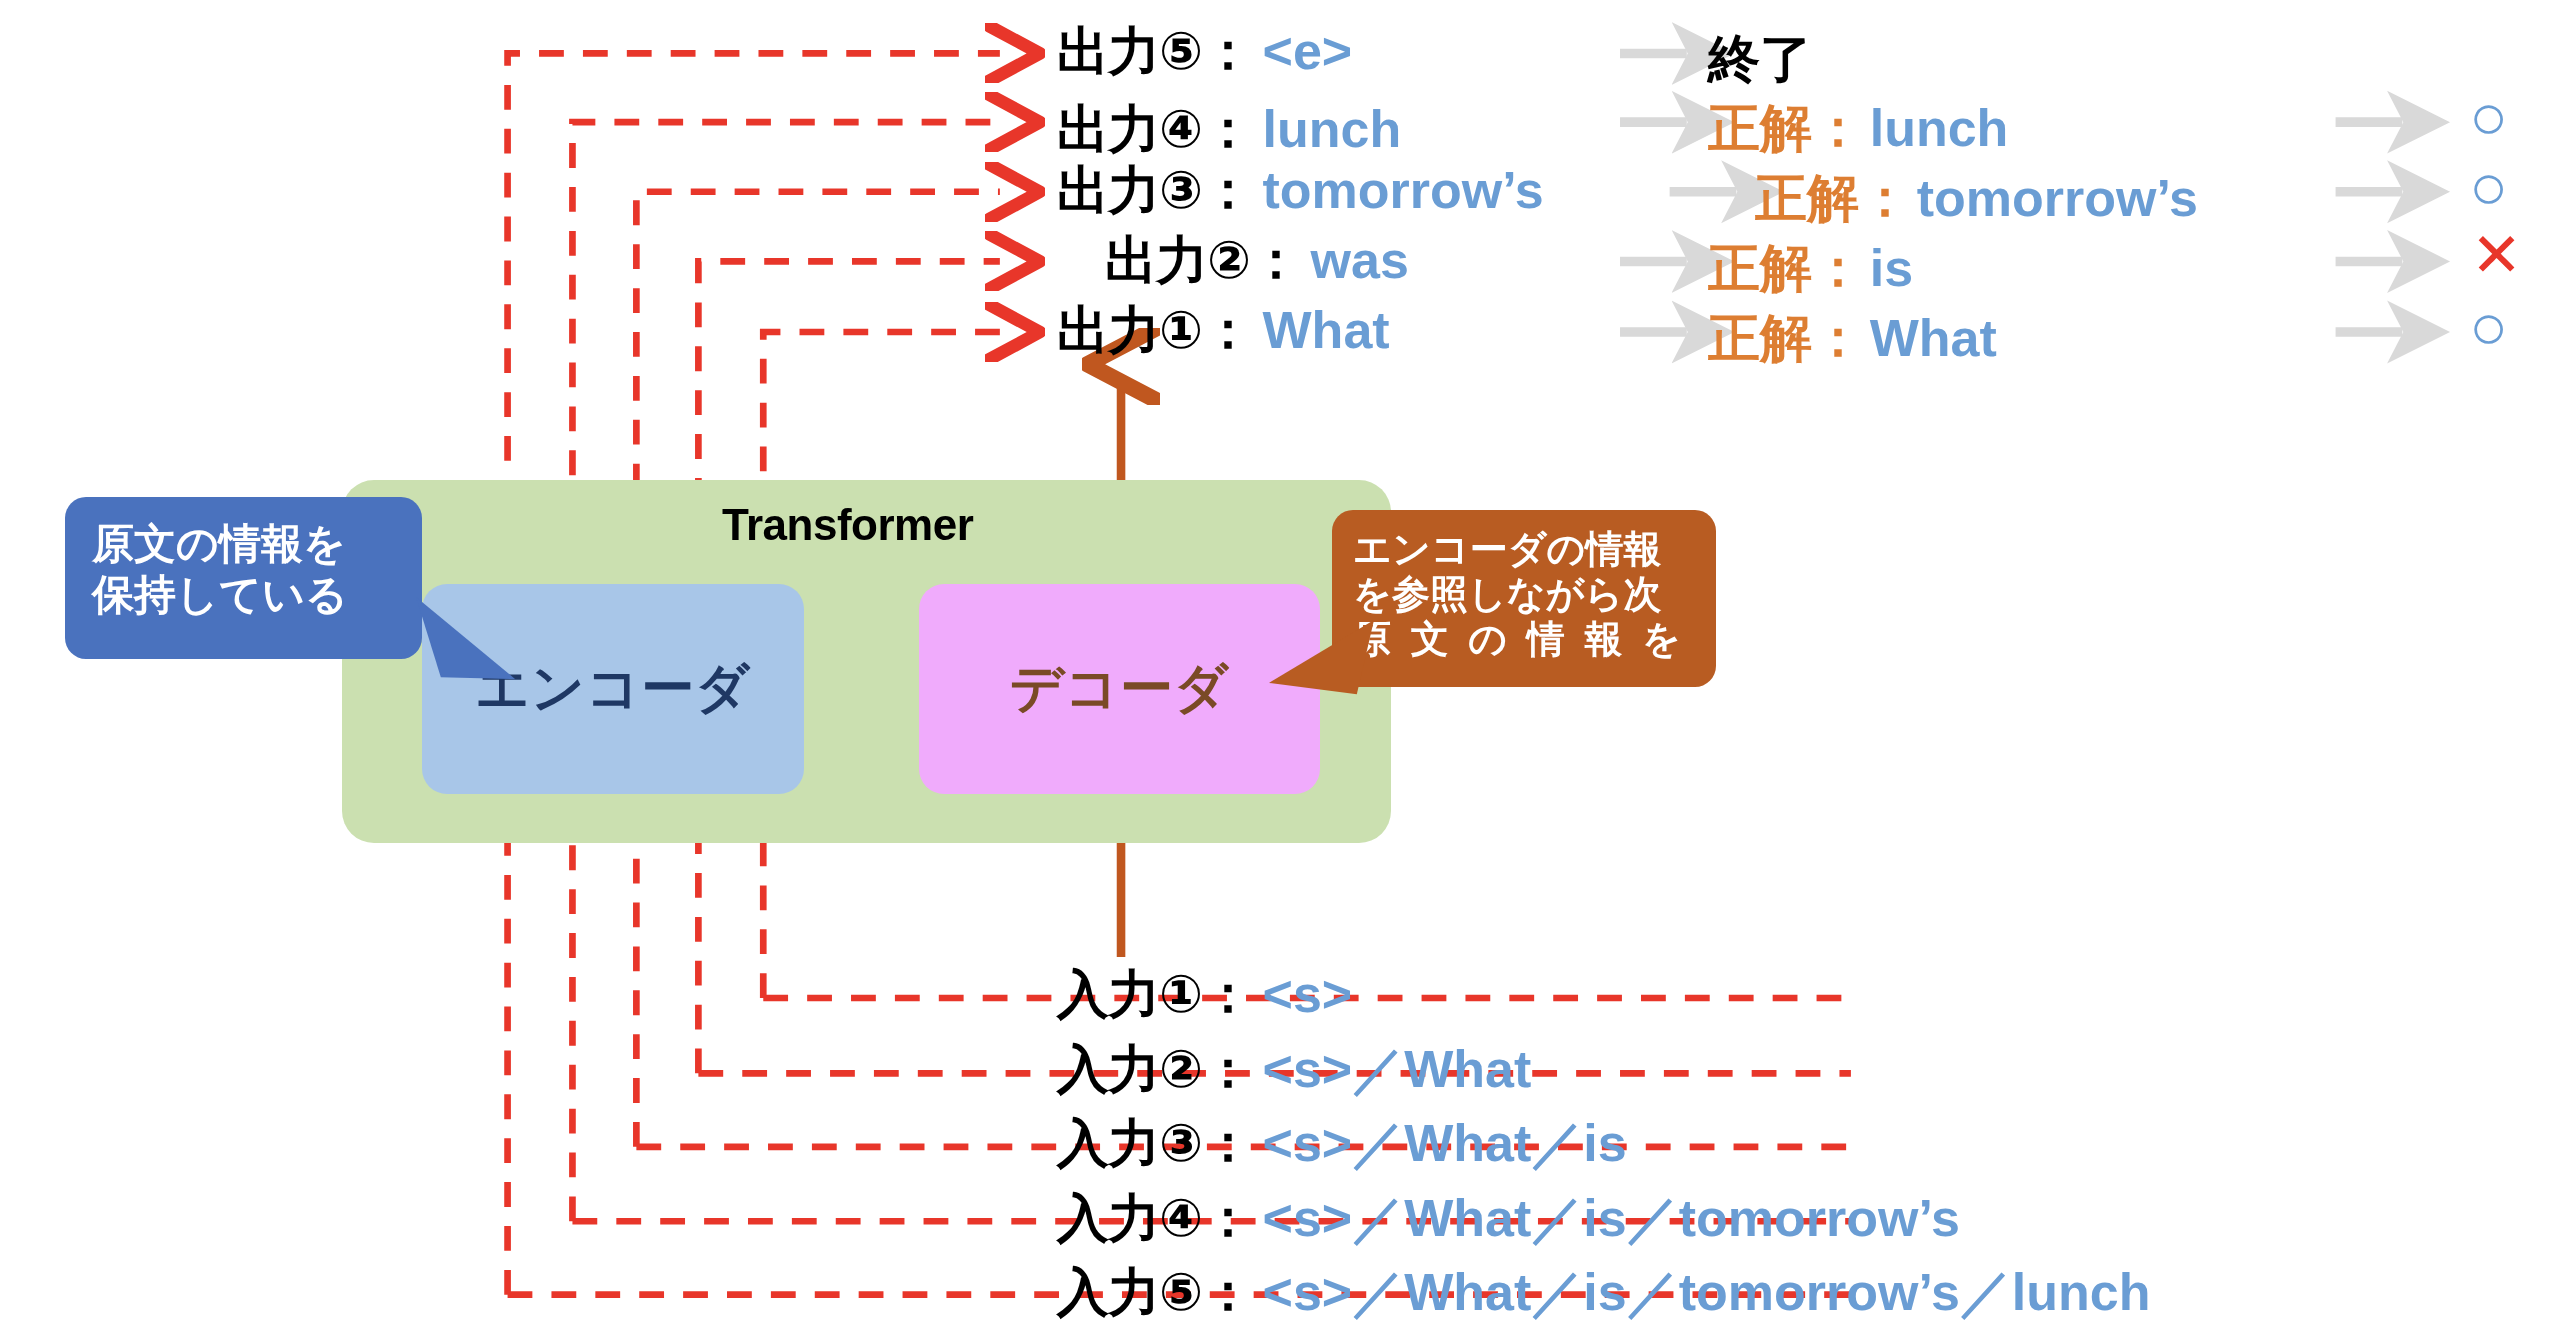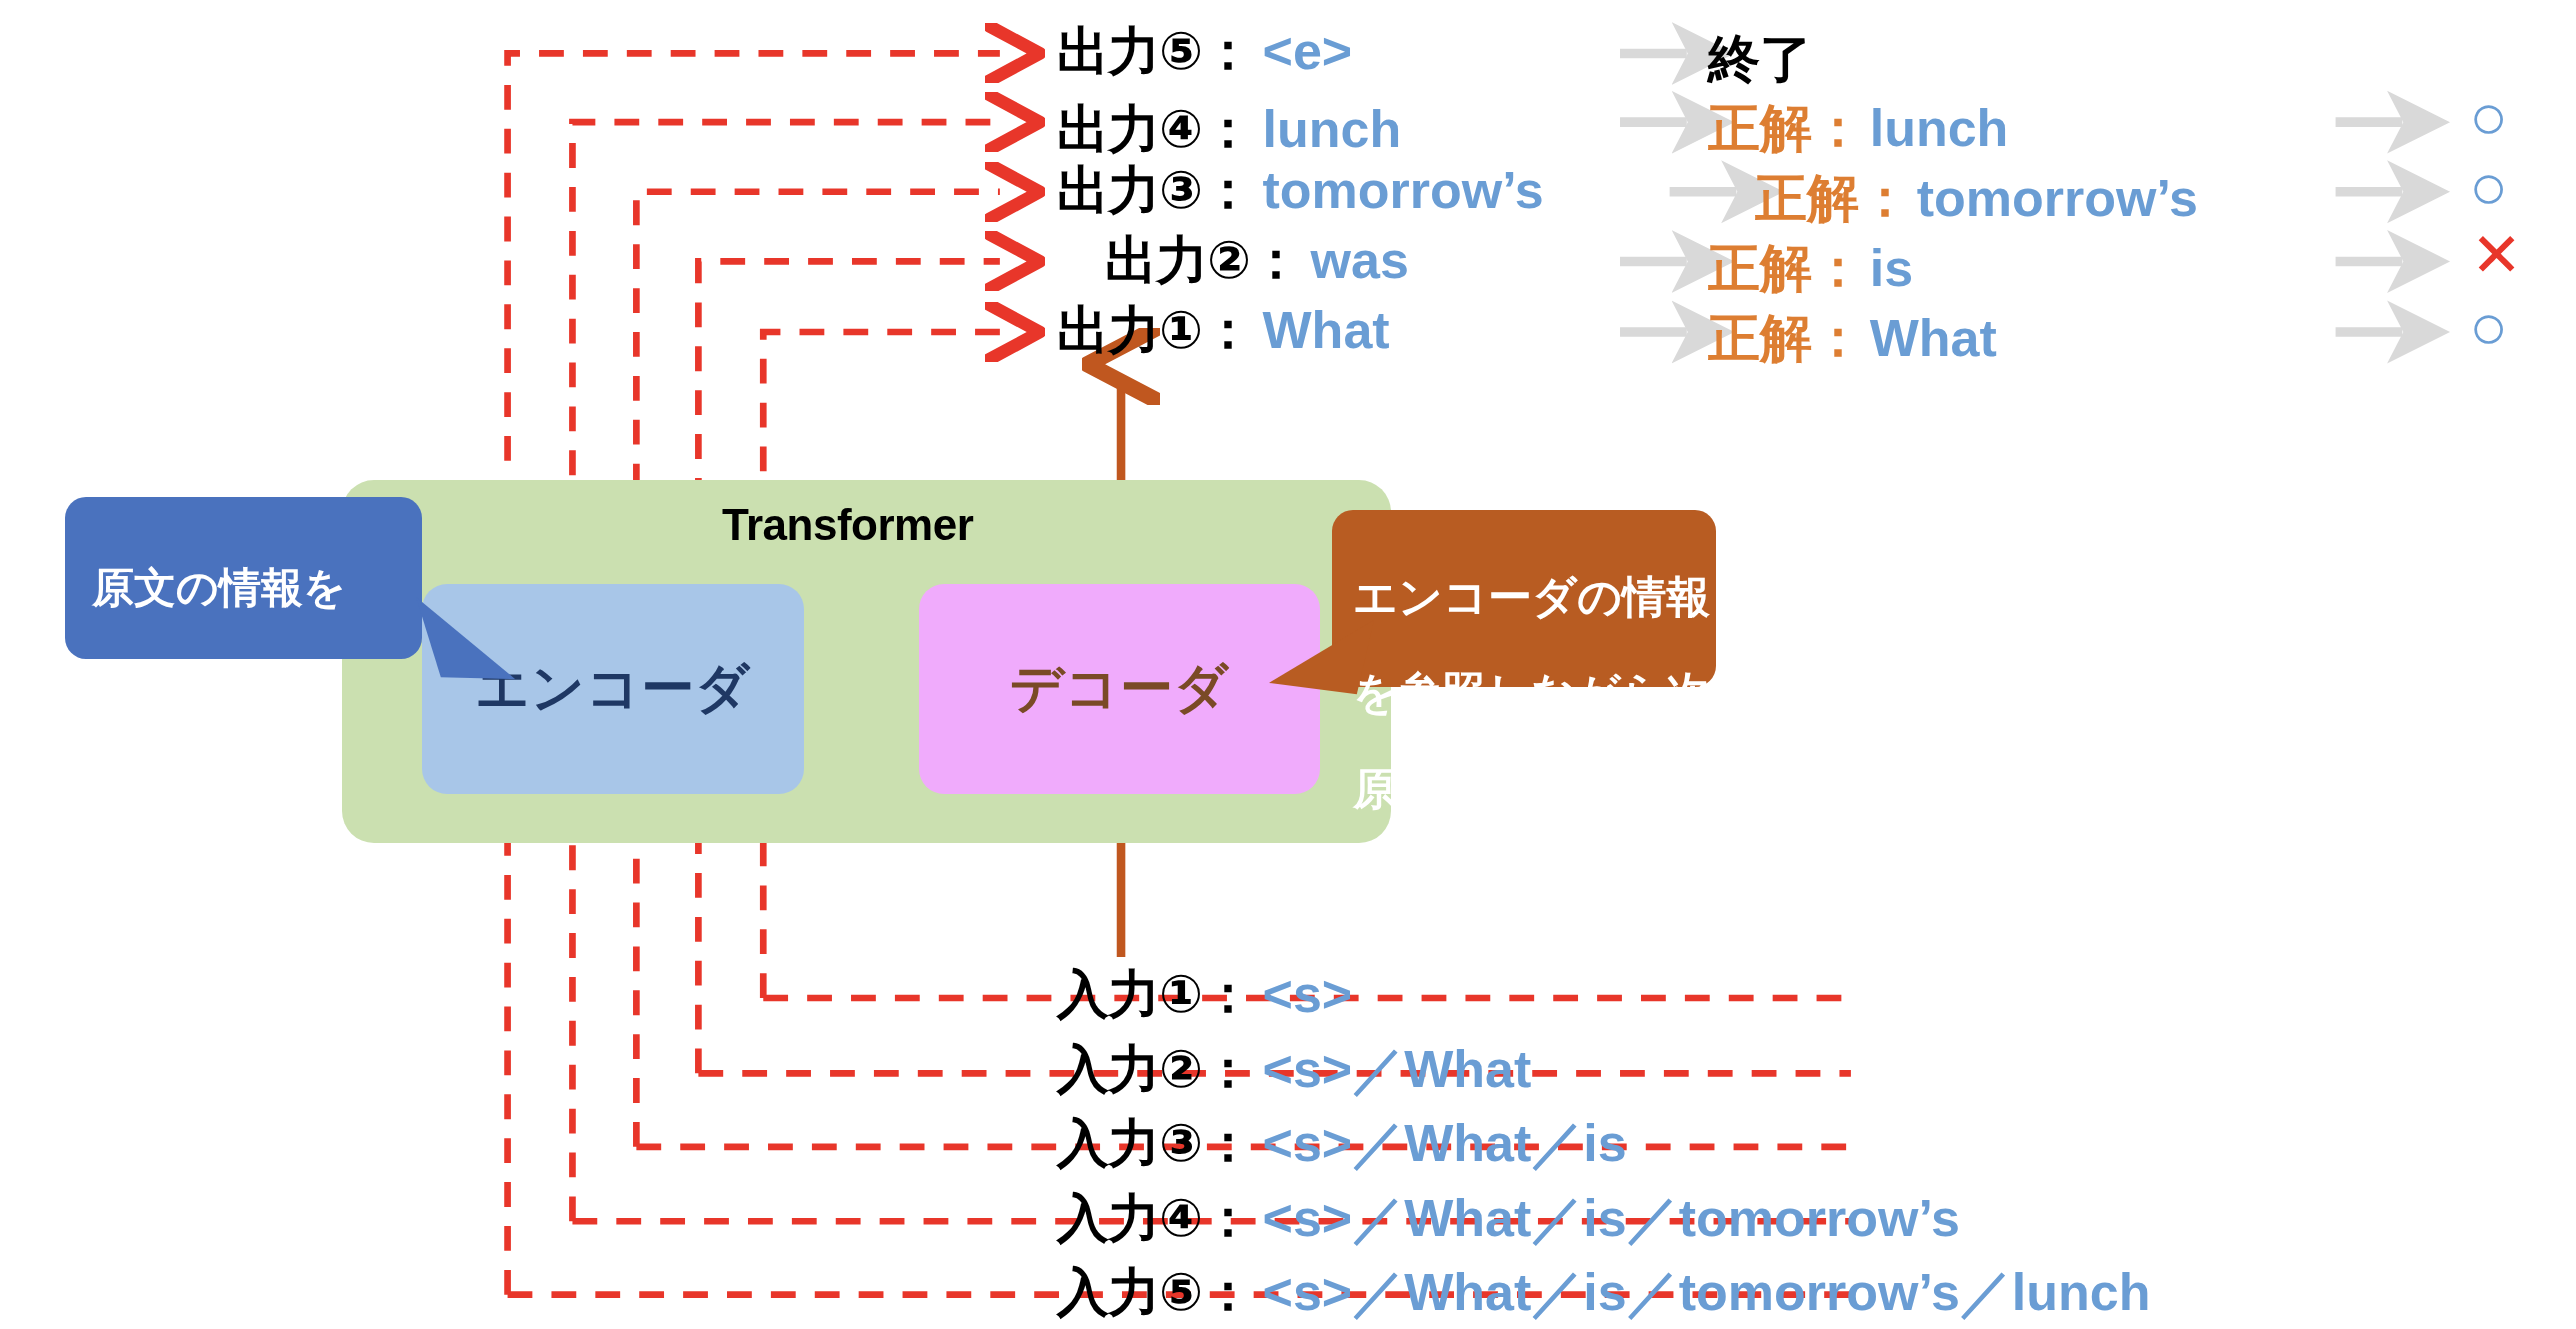--- a/index.html
+++ b/index.html
@@ -45,23 +45,23 @@
                display:flex;align-items:center;justify-content:center;}
   #decoder-label{font-size:53px;font-weight:bold;color:#7A4A26;letter-spacing:1px;}
   #transformer-label{position:absolute;left:722px;top:500px;font-size:44px;
                      font-weight:bold;color:#000;letter-spacing:-0.5px;}
 
   
   .callout{position:absolute;border-radius:21px;color:#fff;font-weight:bold;}
   #callout-left{left:65px;top:497px;width:357px;height:162px;background:#4A72BE;
                 padding:21px 0 0 27px;box-sizing:border-box;font-size:42px;line-height:1.22;}
   #callout-right{left:1332px;top:510px;width:384px;height:177px;background:#B85C22;
-                 padding:17px 0 0 21px;box-sizing:border-box;font-size:44px;line-height:1.18;}
+                 padding:17px 0 0 21px;box-sizing:border-box;font-size:38px;line-height:1.18;}
   #callout-right .justify{display:block;text-align:justify;text-align-last:justify;width:328px;}
-  .callout .line{display:block;margin-top:44px;}
+  .callout .line{display:block;}
 </style>
 </head>
 <body>
 
 <div id="stage">
 
   <svg id="svg-layer" viewBox="0 0 2700 1394" xmlns="http://www.w3.org/2000/svg">
     <defs>
       <marker id="redV" markerWidth="9" markerHeight="9" refX="2.2" refY="4.5" orient="auto" markerUnits="strokeWidth">
         <path d="M0.6,0.4 L8.2,4.5 L0.6,8.6" fill="none" stroke="#E8362A" stroke-width="1.9" stroke-linecap="round" stroke-linejoin="round"></path>

